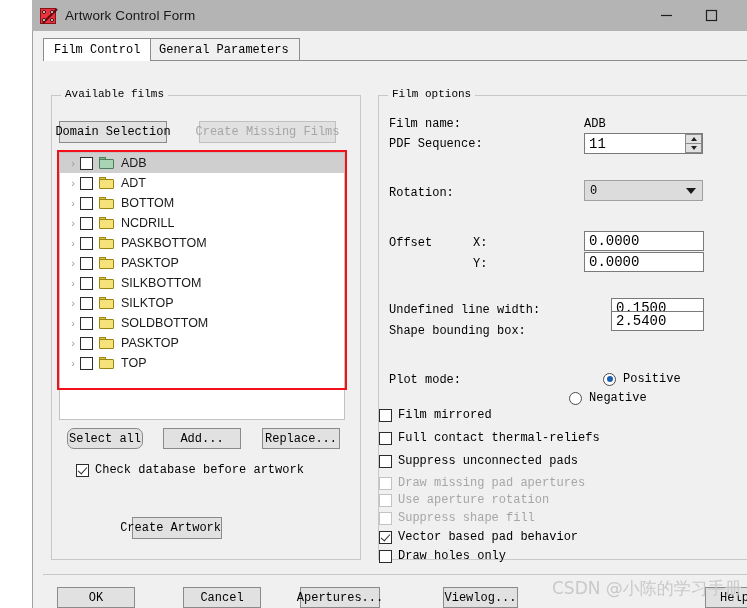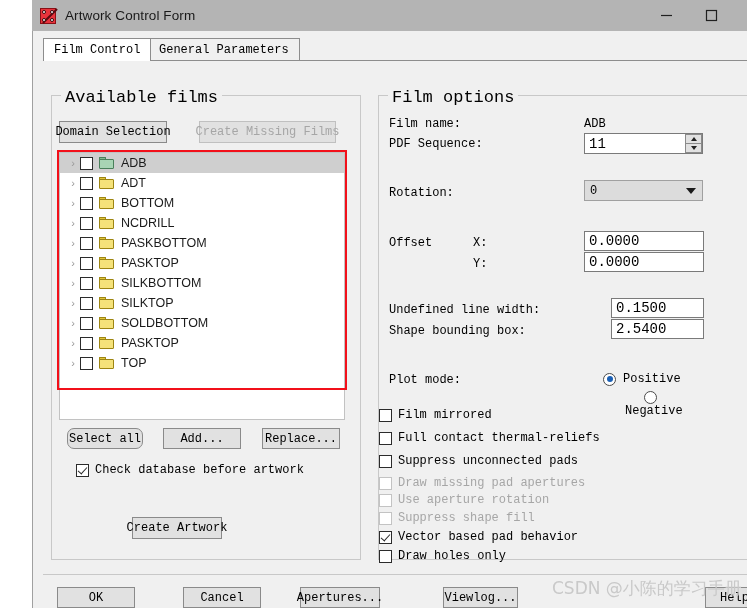--- a/index.html
+++ b/index.html
@@ -142,21 +142,21 @@
     position: absolute;
     border: 1px solid #c8c8c8;
     box-sizing: border-box;
   }
   .groupbox > .gb-title {
     position: absolute;
     top: -8px; left: 9px;
     background: #f0f0f0;
     padding: 0 4px;
     font-family: "Liberation Mono", monospace;
-    font-size: 17px;
+    font-size: 11px;
     color: #000;
     white-space: nowrap;
   }
   #gb-films  { left: 18px;  top: 64px; width: 310px; height: 465px; }
   #gb-options{ left: 345px; top: 64px; width: 385px; height: 465px; }
 
   
   .btn {
     position: absolute;
     box-sizing: border-box;
@@ -175,21 +175,21 @@
     color: #a6a6a6;
     border-color: #c0c0c0;
     background: #e1e1e1;
   }
 
   #btn-domain    { left: 26px;  top: 90px;  width: 108px; height: 22px; }
   #btn-createmf  { left: 166px; top: 90px;  width: 137px; height: 22px; }
   #btn-selectall { left: 34px;  top: 397px; width: 76px;  height: 21px; border-radius: 7px; }
   #btn-add       { left: 130px; top: 397px; width: 78px;  height: 21px; }
   #btn-replace   { left: 229px; top: 397px; width: 78px;  height: 21px; }
-  #btn-createart { left: 99px;  top: 486px; width: 90px;  height: 22px; }
+  #btn-createart { left: 99px;  top: 486px; width: 90px;  height: 22px; justify-content: flex-end; }
 
   
   #tree {
     position: absolute;
     left: 26px; top: 121px;
     width: 286px; height: 268px;
     background: #ffffff;
     border: 1px solid #c2c2c2;
     box-sizing: border-box;
     overflow: hidden;
@@ -335,21 +335,21 @@
     font-size: 14px;
     color: #000;
     display: flex;
     align-items: center;
     padding-left: 4px;
   }
   #in-pdfseq { left: 551px; top: 102px; width: 119px; height: 21px; padding-right: 20px; }
   #in-offx   { left: 551px; top: 200px; width: 120px; height: 20px; }
   #in-offy   { left: 551px; top: 221px; width: 120px; height: 20px; }
   #in-ulw    { left: 578px; top: 267px; width: 93px;  height: 20px; }
-  #in-sbb    { left: 578px; top: 288px; width: 93px;  height: 20px; }
+  #in-sbb    { left: 578px; top: 280px; width: 93px;  height: 20px; }
 
   #spin {
     position: absolute;
     left: 652px; top: 103px;
     width: 17px; height: 19px;
     display: flex;
     flex-direction: column;
   }
   .spin-half {
     flex: 1;
@@ -392,21 +392,21 @@
   }
 
   
   .radiorow {
     position: absolute;
     display: flex;
     align-items: center;
     white-space: nowrap;
   }
   #rd-positive { left: 570px; top: 341px; }
-  #rd-negative { left: 592px; top: 360px; flex-direction: column; }
+  #rd-negative { left: 536px; top: 360px; }
   .radio {
     width: 13px; height: 13px;
     border: 1px solid #4a4a4a;
     border-radius: 50%;
     background: #ffffff;
     box-sizing: border-box;
     margin-right: 7px;
     position: relative;
     flex: 0 0 auto;
   }

